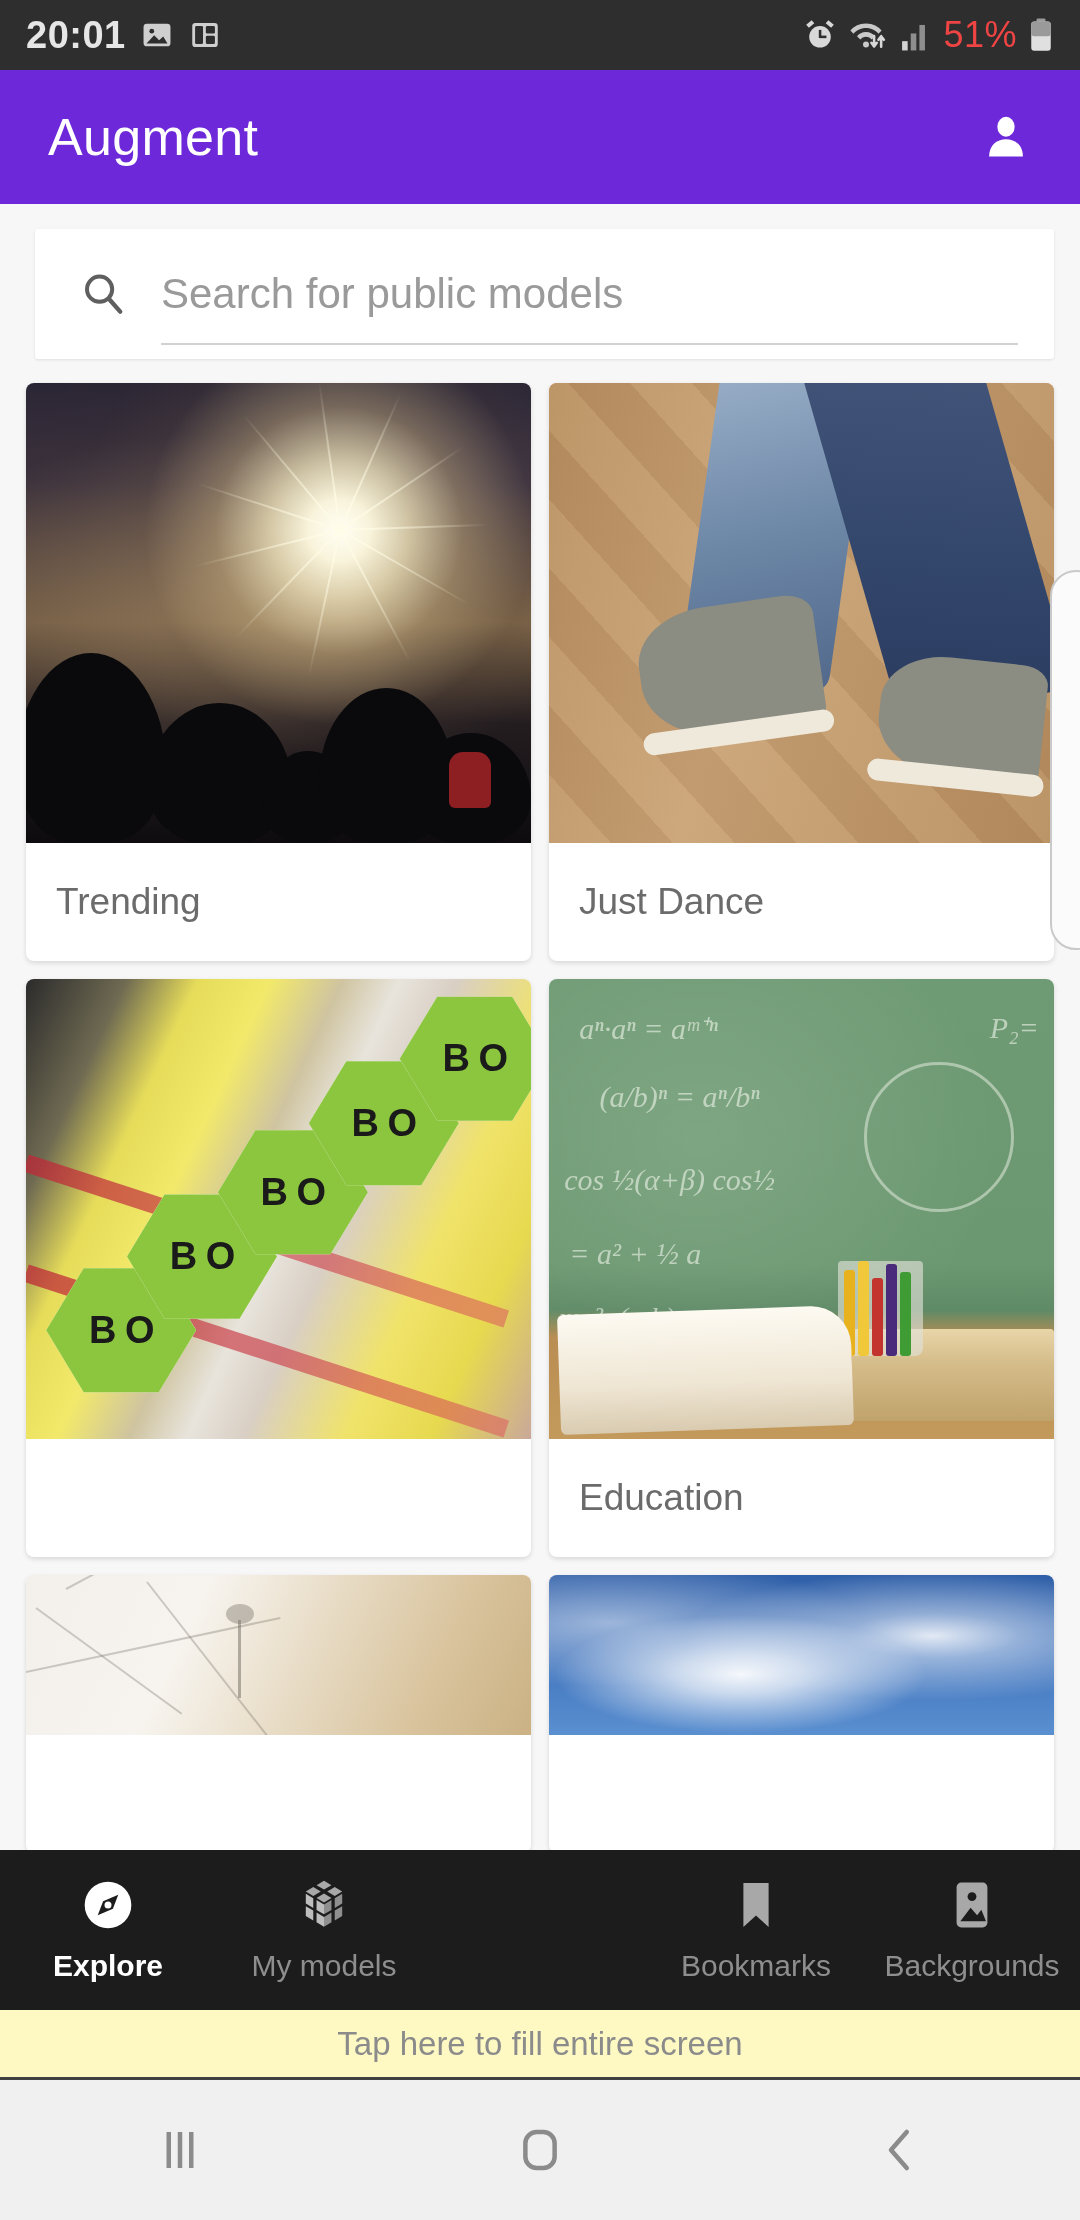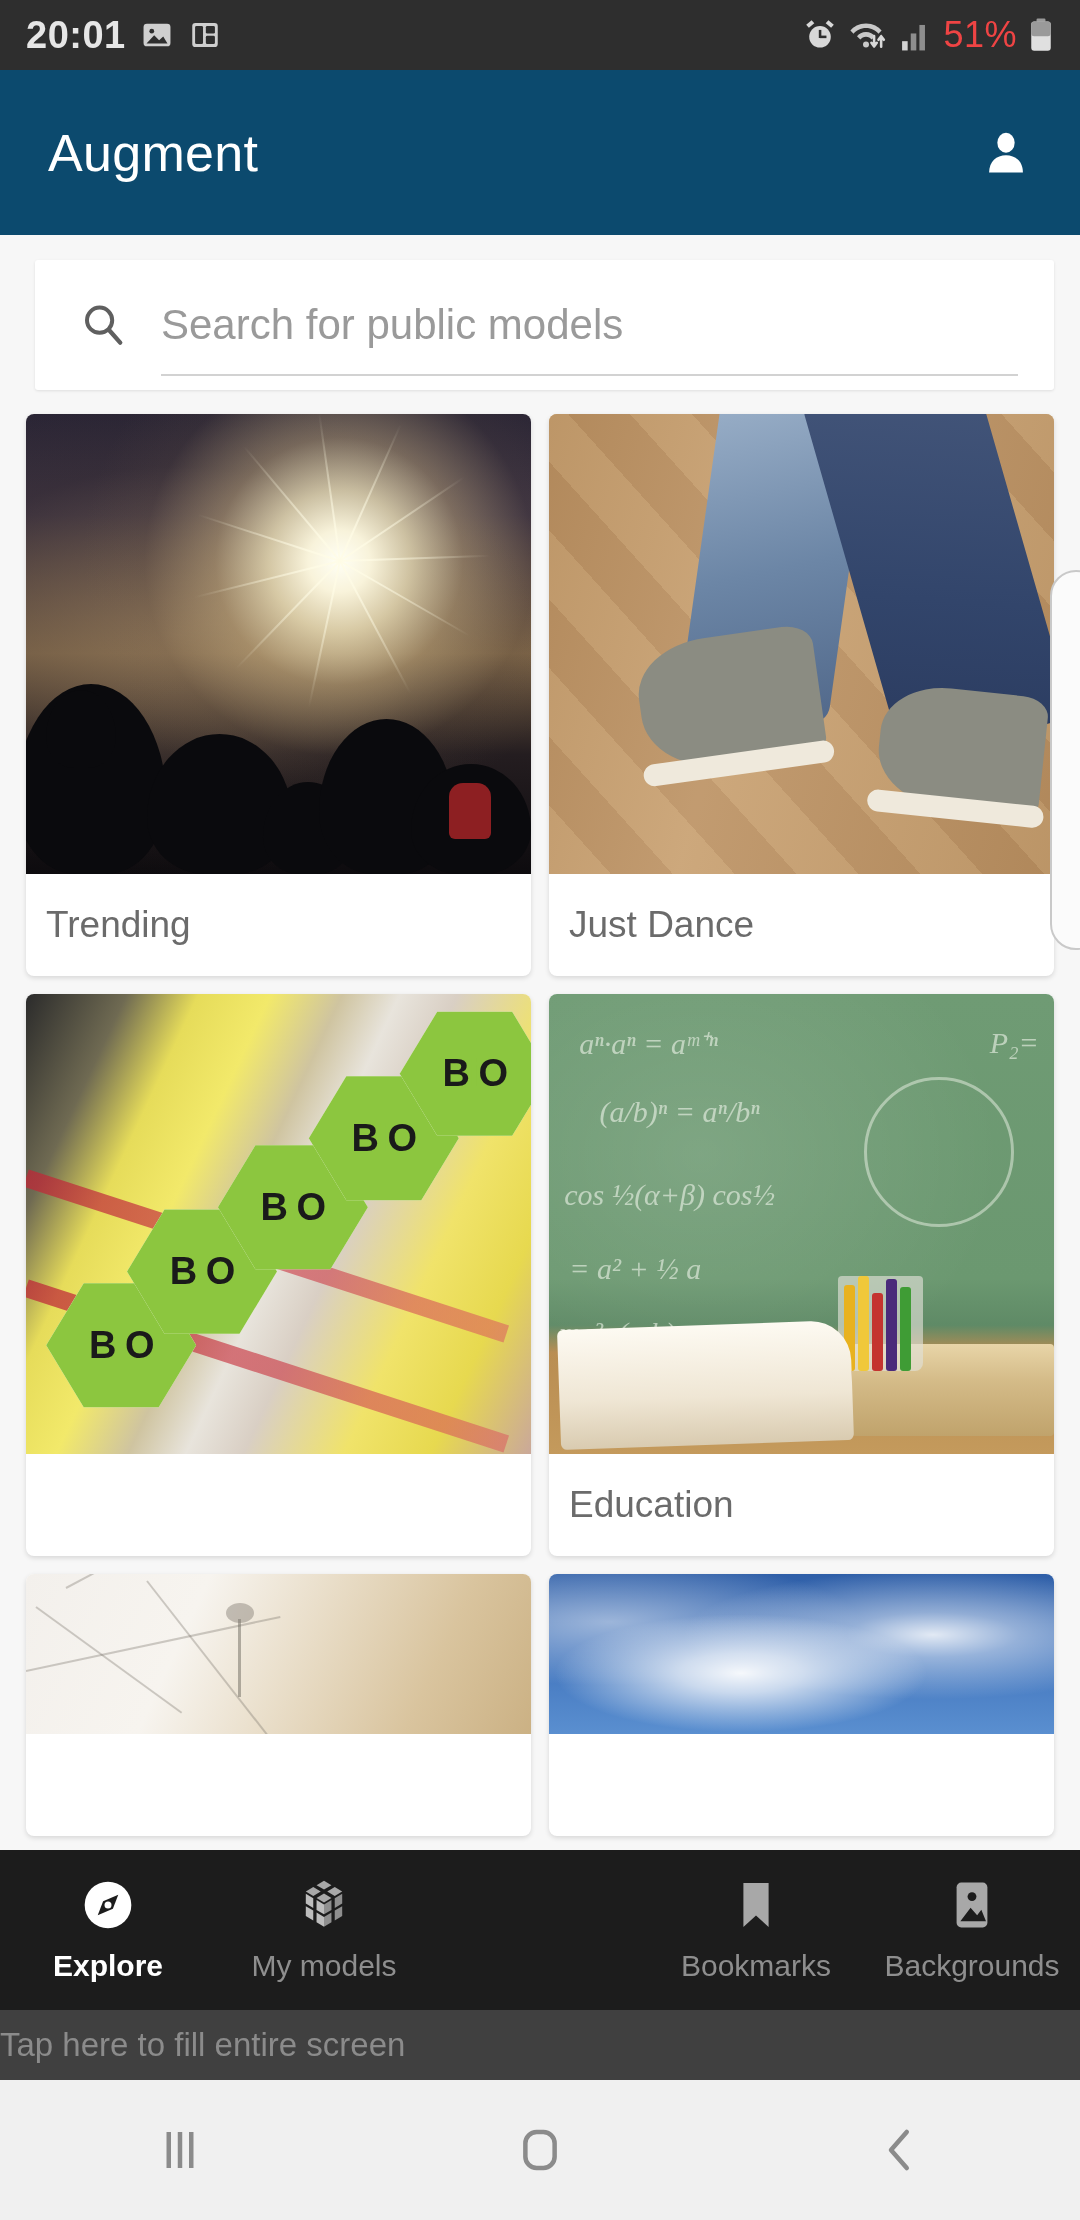--- a/index.html
+++ b/index.html
@@ -17,21 +17,21 @@
     padding:0 26px; color:#e3e3e3;
   }
   .status-left { display:flex; align-items:center; gap:14px;font-weight:bold; }
   .status-time { font-size:38px; letter-spacing:0.5px; color:#e6e6e6; }
   .status-right { margin-left:auto; display:flex; align-items:center; gap:11px; }
   .status-battery-text { font-size:36px; color:#ef4444; letter-spacing:0.5px; }
   .sicon { display:block; }
 
   
   .app-bar {
-    height:165px; background:#0c4a6e; display:flex; align-items:center;
+    height:134px; background:#6d28d9; display:flex; align-items:center;
     padding:0 48px;
   }
   .app-title { color:#ffffff; font-size:52px; font-weight:400; letter-spacing:0.3px; }
   .app-bar-actions { margin-left:auto; display:flex; align-items:center; }
   .account-icon { width:52px; height:52px; }
 
   
   .search-wrap { padding:25px 26px 0 35px; }
   .search-card {
     background:#ffffff; height:130px; border-radius:3px;
@@ -53,21 +53,21 @@
   .grid {
     padding:24px 26px 0 26px;
     display:grid; grid-template-columns:1fr 1fr; gap:18px 18px;
   }
   .card {
     background:#ffffff; border-radius:8px; overflow:hidden;
     box-shadow:0 2px 5px rgba(0,0,0,0.13);
   }
   .card-img { width:100%; height:460px; position:relative; overflow:hidden; }
   .card-label {
-    height:102px; display:flex; align-items:center; padding:0 20px;
+    height:118px; display:flex; align-items:center; padding:0 30px;
     font-size:37px; color:#6b6b6b;
   }
   .card-partial .card-img { height:160px; }
 
   
   .img-fireworks {
     background:
       radial-gradient(circle at 62% 32%, rgba(255,255,245,1) 0%, rgba(255,250,225,0.96) 7%, rgba(250,238,195,0.75) 16%, rgba(216,190,140,0.42) 28%, rgba(120,100,78,0.10) 44%, rgba(0,0,0,0) 58%),
       radial-gradient(ellipse at 30% 48%, rgba(150,125,95,0.55) 0%, rgba(60,48,45,0.2) 50%, rgba(0,0,0,0) 72%),
       linear-gradient(to bottom, #2a2535 0%, #3c3240 22%, #7a6246 52%, #241d20 74%, #0d0b0e 100%);
@@ -228,23 +228,23 @@
   .scan-corner.bl { bottom:0; left:0; border-bottom:7px solid #fff; border-left:7px solid #fff; }
   .scan-corner.br { bottom:0; right:0; border-bottom:7px solid #fff; border-right:7px solid #fff; }
   .scan-text {
     position:absolute; inset:0; display:flex; align-items:center; justify-content:center;
     color:#ffffff; font-size:34px;
   }
 
   
   .fill-hint {
     position:absolute; left:0; right:0; bottom:140px; height:70px;
-    background:#404040; display:flex; align-items:center; justify-content:flex-start;
+    background:#fef9c3; display:flex; align-items:center; justify-content:center;
     color:#8b8b8b; font-size:33px;
-    border-bottom:1px solid #404040;
+    border-bottom:3px solid #404040;
   }
 
   
   .android-nav {
     position:absolute; left:0; right:0; bottom:0; height:140px;
     background:#f0f0f0; display:flex; align-items:center;
   }
   .anav-btn { flex:1; display:flex; align-items:center; justify-content:center; }
   .anav-icon { width:54px; height:54px; }
 </style>

